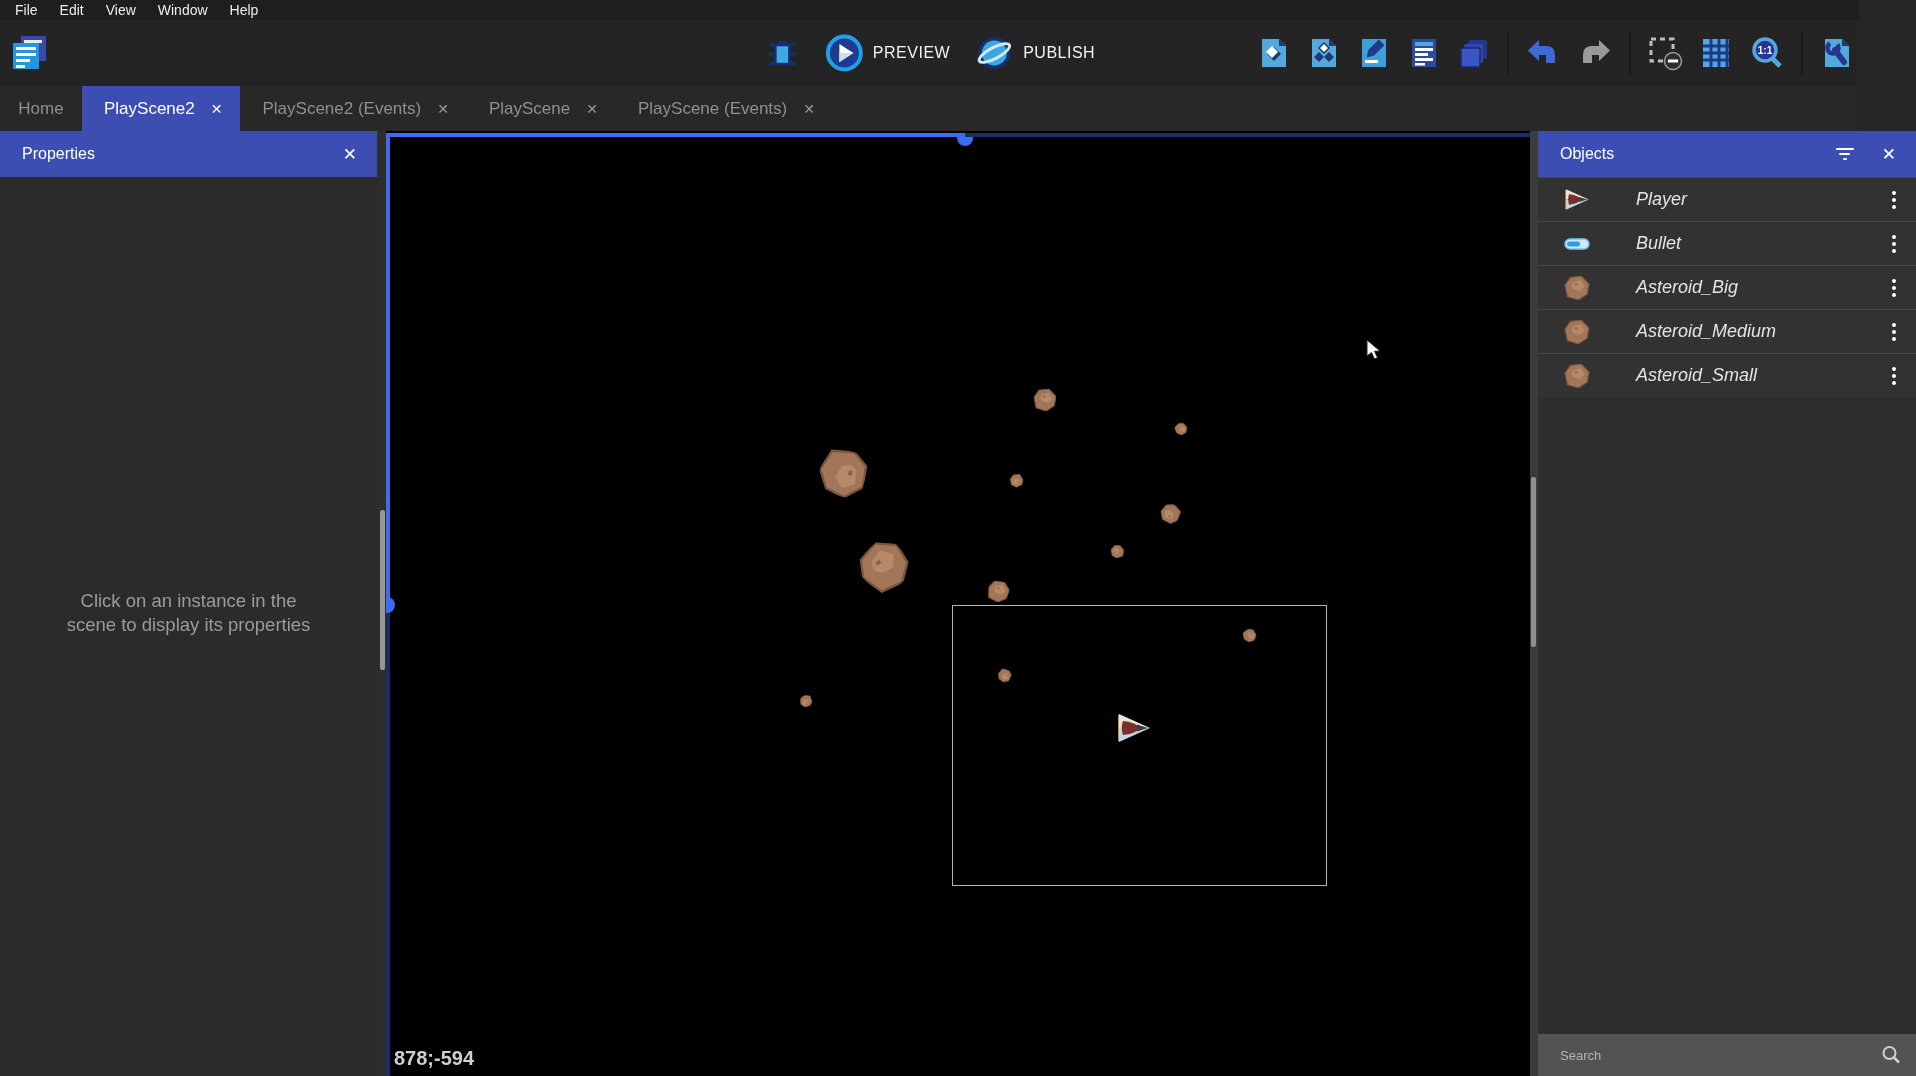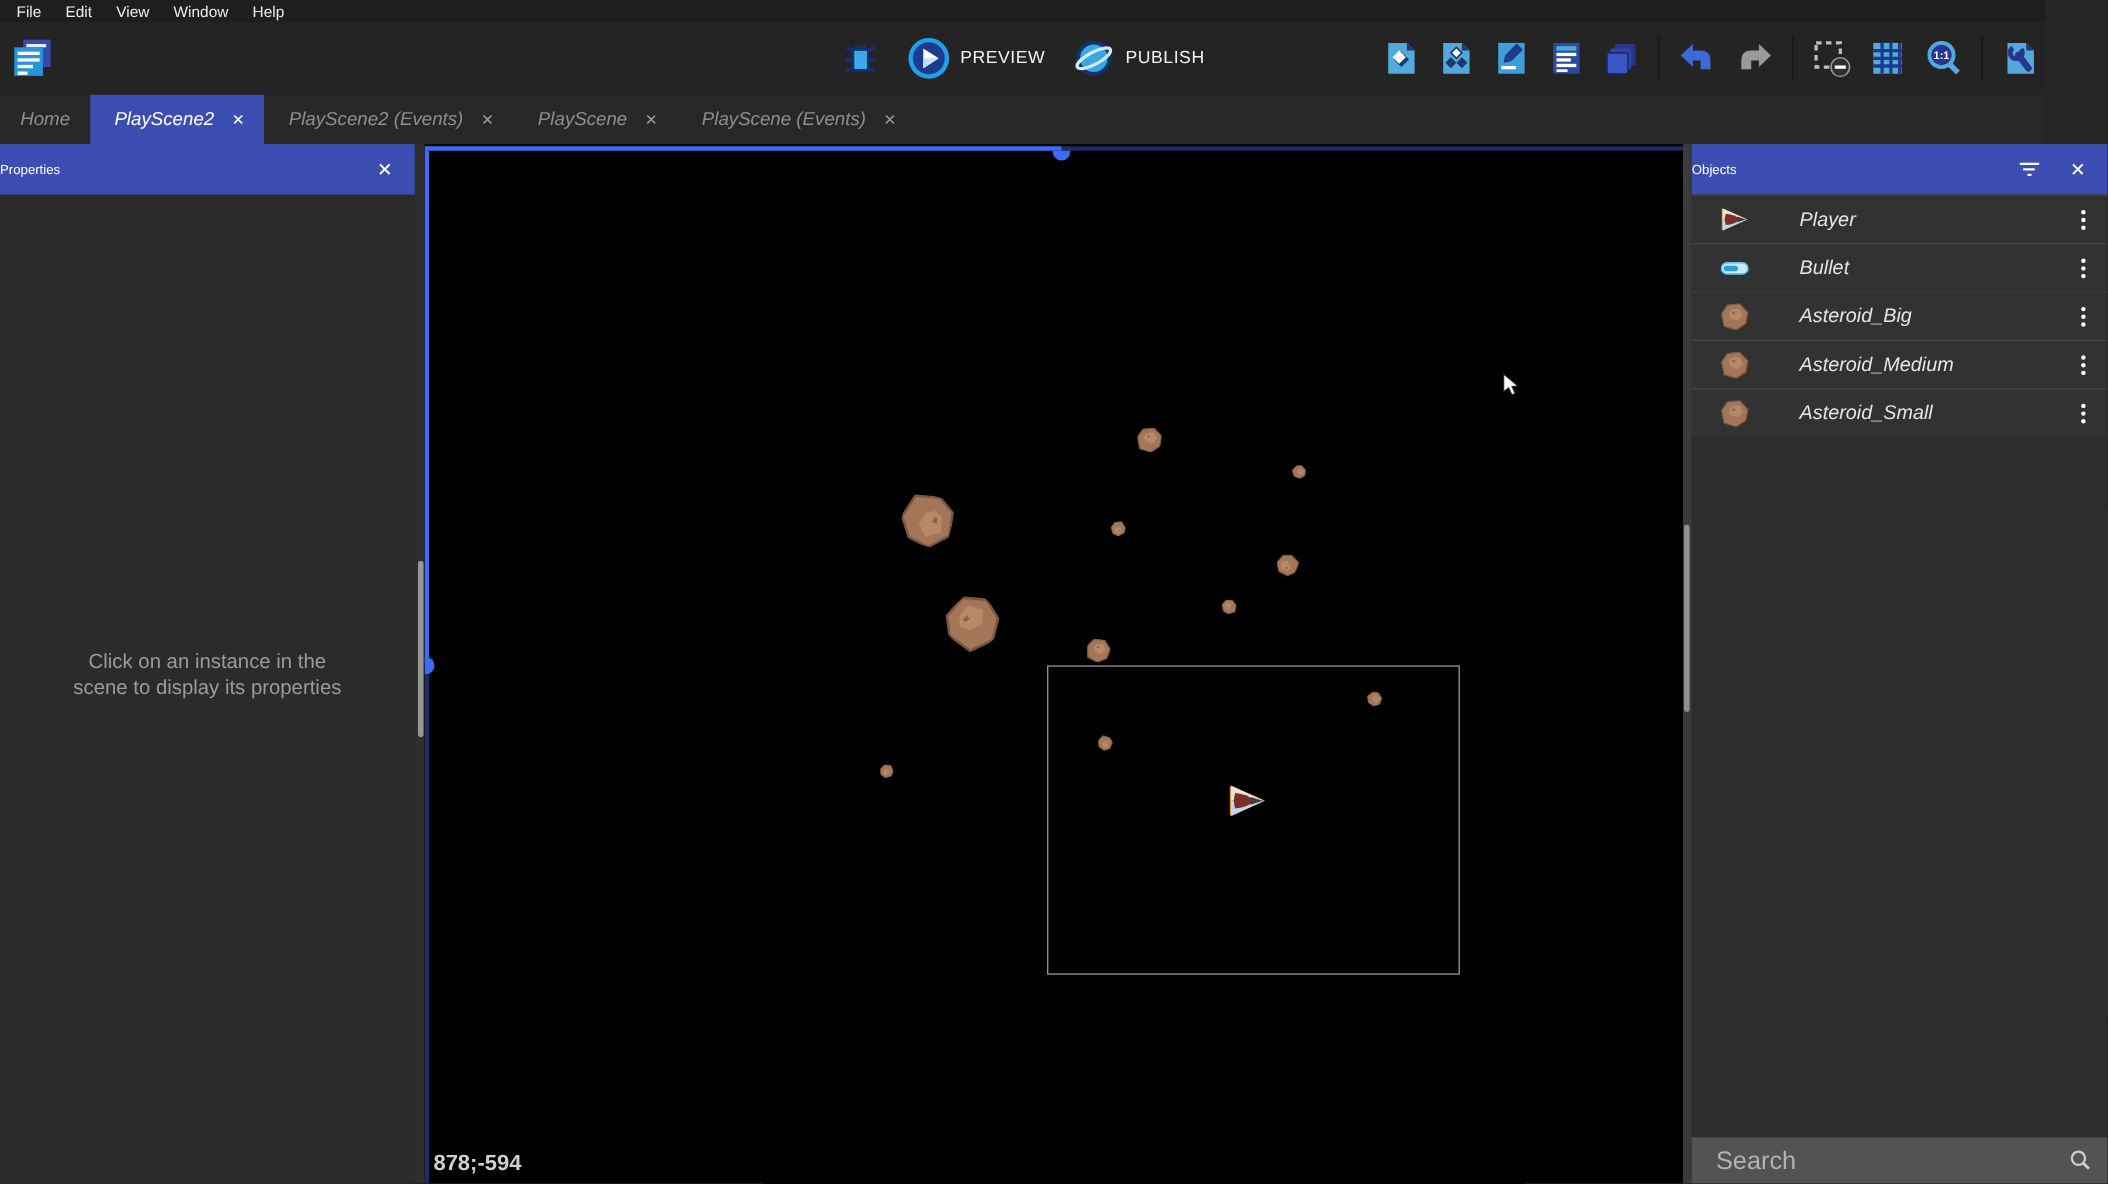--- a/index.html
+++ b/index.html
@@ -19,34 +19,34 @@
   .tb-center { position:absolute; left:50%; top:0; height:66px; transform:translateX(-50%);
                display:flex; align-items:center; gap:24px; }
   .tb-label { color:#f2f2f2; font-size:16px; letter-spacing:.5px; margin-left:9px; }
   .tb-right { position:absolute; right:6px; top:0; height:66px; display:flex; align-items:center; gap:16px; }
   .tsep { width:2px; height:42px; background:#1a1a1a; }
 
   
   .tabbar { position:absolute; left:0; top:86px; width:100%; height:45px; background:#282828;
             display:flex; align-items:stretch; }
   .tab { display:flex; align-items:center; color:#8f8f8f; font-size:17px; cursor:pointer; }
-  .tab .tlabel { white-space:nowrap;font-style:italic; }
+  .tab .tlabel { white-space:nowrap; }
   .tab .tclose { margin-left:16px; font-size:14px; color:#9a9a9a; }
   .tab-home { width:82px; justify-content:center; }
   .tab-active { background:#3d4eb2; color:#fff; }
   .tab-active .tclose { color:#fff; }
   .tab-pad { padding:0 18px 0 22px; }
 
   
   .main { position:absolute; left:0; top:131px; width:1916px; height:945px; background:#2e2e2e; }
 
   .panel { position:absolute; top:0; height:945px; background:#2b2b2b; }
   .phead { position:absolute; left:0; top:0; width:100%; height:46px; background:#3d4eb2;
            display:flex; align-items:center; }
-  .phead .ptitle { color:#fff; font-size:12px; flex:1; }
+  .phead .ptitle { color:#fff; font-size:16px; margin-left:22px; flex:1; }
   .phead .pclose { color:#fff; font-size:17px; background:none; border:none; cursor:pointer; margin-right:20px; }
   .filter-btn { background:none; border:none; cursor:pointer; margin-right:28px;
                 display:flex; flex-direction:column; align-items:center; gap:3px; }
   .filter-btn i { display:block; height:2px; background:#fff; border-radius:1px; }
 
   
   .props { left:0; width:377px; }
   .empty-msg { position:absolute; top:458px; left:0; width:100%; text-align:center;
                color:#9b9b9b; font-size:18.5px; line-height:24px; padding:0 55px; }
   .vthumb { position:absolute; width:5px; background:#979797; border-radius:2px; z-index:5; }
@@ -73,21 +73,21 @@
   .dots i { width:4px; height:4px; background:#fff; border-radius:50%; display:block; }
   .addrow { position:absolute; left:0; width:100%; height:44px; background:#323232;
             border-top:1px solid #464646; border-bottom:1px solid #464646;
             display:flex; align-items:center; cursor:pointer; }
   .addrow .alabel { color:#9b9b9b; font-size:18px; margin-left:115px; flex:1; }
   .addrow .aplus { color:#f0f0f0; font-size:30px; font-weight:300; background:none; border:none;
                    margin-right:14px; cursor:pointer; line-height:20px; }
   .searchbar { position:absolute; left:0; bottom:0; width:100%; height:42px; background:#535353;
                display:flex; align-items:center; }
   .searchbar input { flex:1; background:transparent; border:none; outline:none; color:#dedede;
-                     font-size:23px; margin-left:22px; font-family:"Liberation Sans", sans-serif; }
+                     font-size:13px; margin-left:22px; font-family:"Liberation Sans", sans-serif; }
   .searchbar input::placeholder { color:#b3b3b3; }
   .searchbar .sicon { margin-right:14px; display:flex; }
 </style>
 </head>
 <body>
 
 <svg width="0" height="0" style="position:absolute">
   <defs>
     <g id="asteroid-shape">
       <polygon points="22,6 68,0 100,34 92,76 56,100 10,86 0,38" fill="#a3765a" stroke="#7a563e" stroke-width="5"></polygon>

